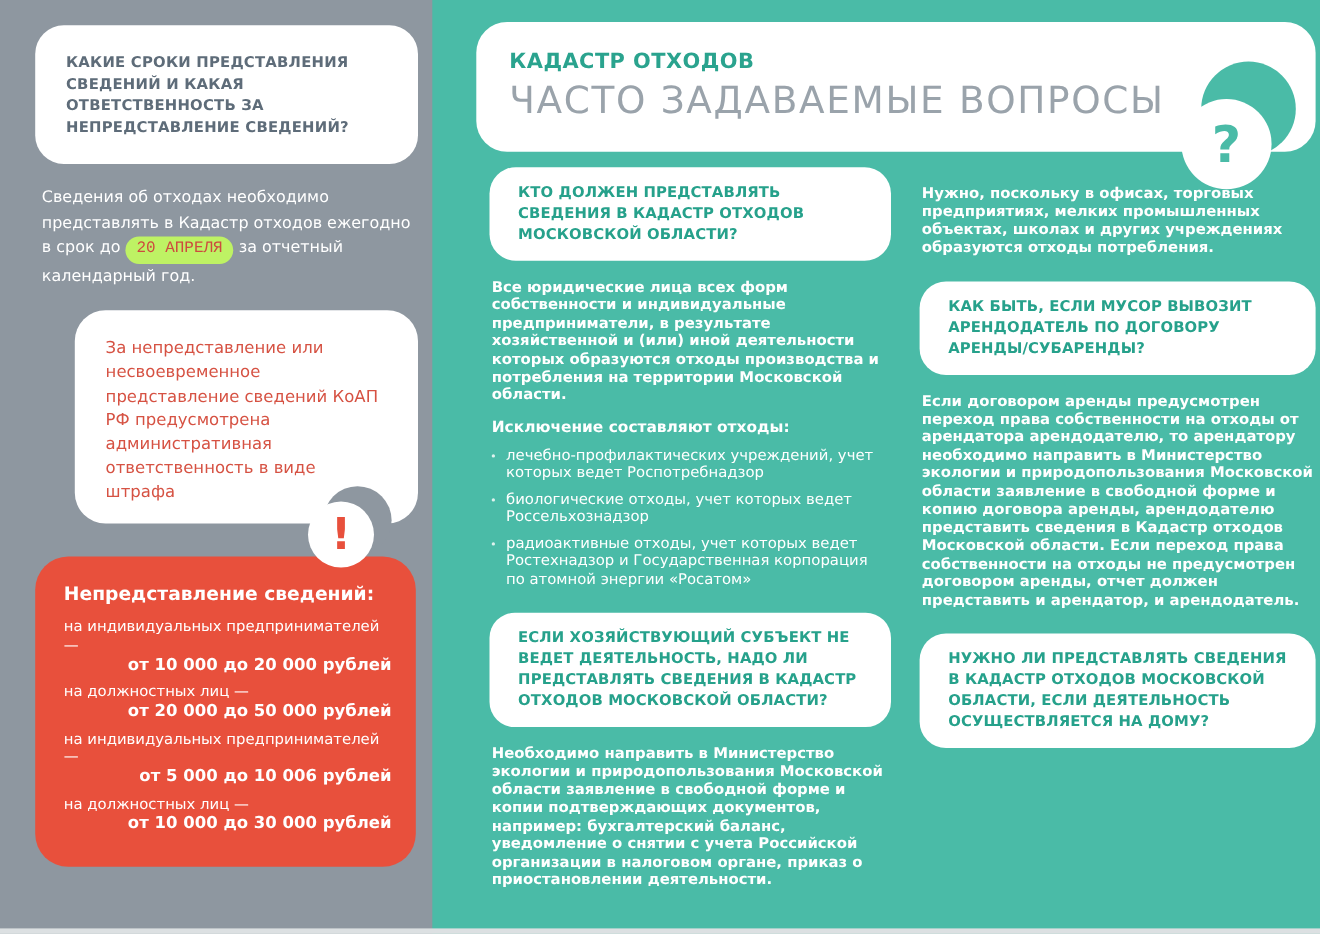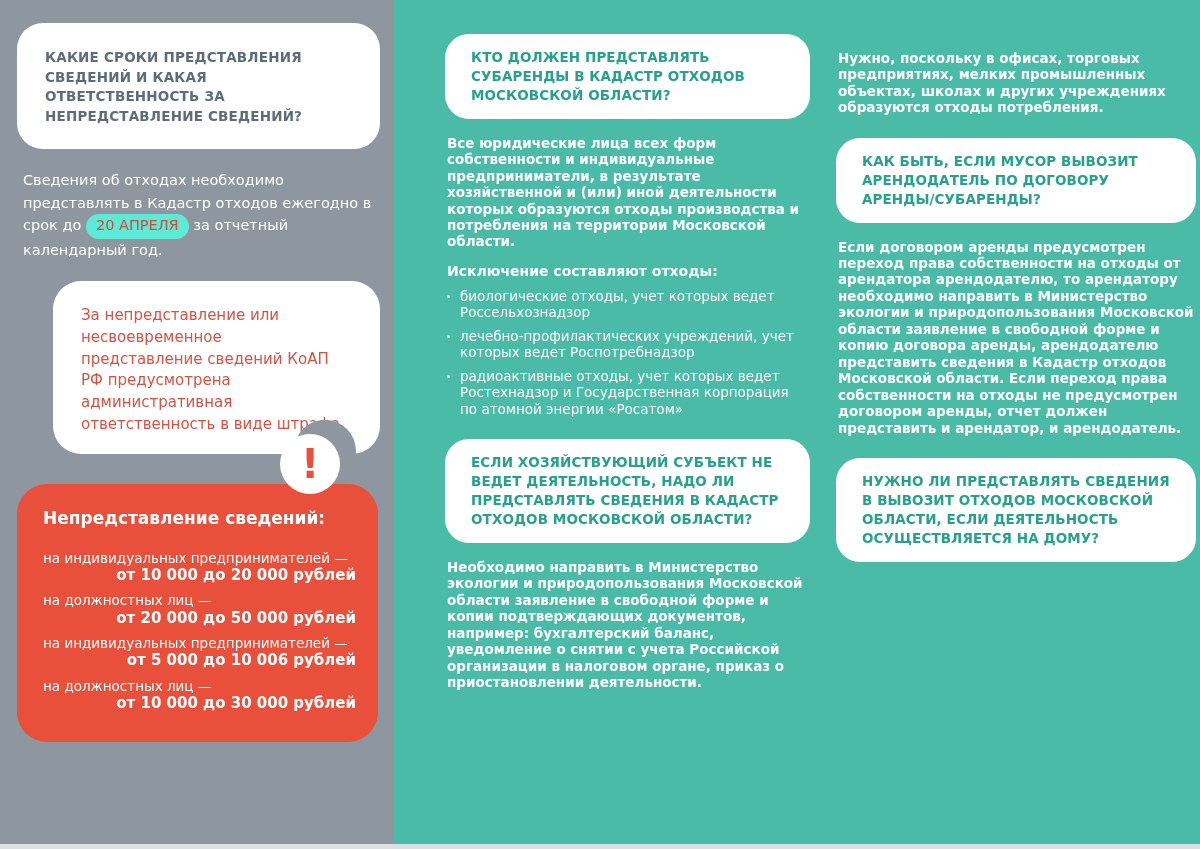--- a/index.html
+++ b/index.html
@@ -1,41 +1,41 @@
 <!DOCTYPE html>
 <html lang="ru"><head>
 <meta charset="utf-8">
 <style>
   * { margin:0; padding:0; box-sizing:border-box; }
   html,body { width:1200px; height:849px; }
   body { font-family:"DejaVu Sans","Liberation Sans",sans-serif; }
   .page { position:relative; width:1200px; height:849px; display:flex; overflow:hidden; background:#4abba7; }
 
   
-  .left-col { flex:none; width:393px; height:100%; background:#8e97a0; padding:23px 13px 0 17px; }
+  .left-col { flex:none; width:393px; height:100%; background:#8e97a0; padding:23px 13px 0 32px; }
 
   .card { background:#fff; border-radius:26px; }
 
   .deadline-card { padding:25px 16px 23px 28px; }
   .deadline-card .title { color:#5e6c79; font-weight:bold; font-size:13.5px; line-height:1.45; letter-spacing:.2px; }
 
   .intro { color:#fff; font-size:14.5px; line-height:1.55; margin:20px 2px 0 6px; }
-  .pill { display:inline-block; background:#5eead4; color:#cd4b3e; border-radius:13px; padding:0 10px 2px; font-weight:500; white-space:nowrap; }
+  .pill { display:inline-block; background:#bef264; color:#cd4b3e; border-radius:13px; padding:0 10px 2px; font-weight:500; white-space:nowrap;font-family:Liberation Mono, monospace; }
 
   .warn-card { position:relative; margin-top:20px; padding:24px 34px 18px 28px; min-height:150px; border-radius:28px;margin-left:36px; }
   .warn-card .warn-text { color:#d65243; font-size:15px; line-height:1.45; }
   .bubble { position:absolute; }
   .bubble .crescent { position:absolute; border-radius:50%; }
   .bubble .disc { position:absolute; border-radius:50%; background:#fff; display:flex; align-items:center; justify-content:center; }
   .excl-bubble { width:78px; height:96px; right:24px; bottom:-40px; }
   .excl-bubble .crescent { width:62px; height:62px; background:#8e97a0; right:0; top:22px; }
   .excl-bubble .disc { width:60px; height:60px; left:2px; bottom:0; color:#e8503c; font-size:40px; font-weight:800; }
 
   .fines-card { margin-top:30px; margin-right:2px; background:#e8503c; border-radius:30px; padding:24px 22px 22px 26px; color:#fff; }
-  .fines-heading { font-size:17px; font-weight:bold; line-height:1.18; margin-bottom:22px; }
+  .fines-heading { font-size:17px; font-weight:bold; line-height:1.18; margin-bottom:12px; }
   .fines-heading.second { margin-top:12px; margin-bottom:8px; }
   .fine-item { margin-bottom:7px; }
   .fine-label { display:block; font-size:13.5px; line-height:1.2; }
   .fine-amount { display:block; font-size:15px; font-weight:bold; line-height:1.3;text-align:right; }
 
   
   .right-col { flex:1; height:100%; padding:20px 15px 0 0; position:relative; }
 
   .header-card { position:relative; margin-left:40px; height:118px; background:#fff; border-radius:28px; padding:25px 0 0 30px; }
   .kicker { color:#2aa38e; font-weight:bold; font-size:19px; letter-spacing:.4px; }
@@ -50,21 +50,21 @@
 
   .q-card { border-radius:24px; padding:14px 20px 14px 26px; }
   .q-text { color:#26a18b; font-weight:bold; font-size:13.5px; line-height:1.4; letter-spacing:.1px; }
   .answer { color:#fff; font-size:13.5px; line-height:1.22; margin-top:16px; padding-left:2px;font-weight:bold; }
   .answer + .q-card { margin-top:22px; }
 
   .exception-heading { color:#fff; font-weight:bold; font-size:14px; margin-top:13px; padding-left:2px; }
   .bullet-list { list-style:none; margin-top:9px; padding-left:15px; }
   .bullet-list li { position:relative; color:#fff; font-size:13.5px; line-height:1.22; margin-bottom:7px; }
   .bullet-list li::before { content:""; position:absolute; left:-13px; top:7px; width:3px; height:3px; border-radius:50%; background:#dff2ee; }
-  .bullet-list + .q-card { margin-top:22px; }
+  .bullet-list + .q-card { margin-top:22px;border-radius:23px; }
 
   .bottom-strip { position:absolute; left:0; bottom:0; width:100%; height:5px; background:#dce0e2; }
 </style>
 </head>
 <body>
 
 <div class="page">
 
   <aside class="left-col">
 
@@ -106,53 +106,61 @@
       <div class="fine-item">
         <span class="fine-label">на должностных лиц —</span>
         <span class="fine-amount">от 10 000 до 30 000 рублей</span>
       </div>
 
     </div>
   </aside>
 
   <main class="right-col">
 
+    <header class="header-card">
+      <div class="kicker">КАДАСТР ОТХОДОВ</div>
+      <div class="big-title">ЧАСТО ЗАДАВАЕМЫЕ ВОПРОСЫ</div>
+      <div class="bubble q-bubble">
+        <div class="crescent"></div>
+        <div class="disc">?</div>
+      </div>
+    </header>
 
     <div class="columns">
 
       <section class="faq-col-left">
 
         <div class="card q-card">
-          <div class="q-text">КТО ДОЛЖЕН ПРЕДСТАВЛЯТЬ СУБАРЕНДЫ В КАДАСТР ОТХОДОВ МОСКОВСКОЙ ОБЛАСТИ?</div>
+          <div class="q-text">КТО ДОЛЖЕН ПРЕДСТАВЛЯТЬ СВЕДЕНИЯ В КАДАСТР ОТХОДОВ МОСКОВСКОЙ ОБЛАСТИ?</div>
         </div>
         <p class="answer">Все юридические лица всех форм собственности и индивидуальные предприниматели, в результате хозяйственной и (или) иной деятельности которых образуются отходы производства и потребления на территории Московской области.</p>
 
         <div class="exception-heading">Исключение составляют отходы:</div>
         <ul class="bullet-list">
+          <li>лечебно-профилактических учреждений, учет которых ведет Роспотребнадзор</li>
           <li>биологические отходы, учет которых ведет Россельхознадзор</li>
-          <li>лечебно-профилактических учреждений, учет которых ведет Роспотребнадзор</li>
           <li>радиоактивные отходы, учет которых ведет Ростехнадзор и Государственная корпорация по атомной энергии «Росатом»</li>
         </ul>
 
         <div class="card q-card">
           <div class="q-text">ЕСЛИ ХОЗЯЙСТВУЮЩИЙ СУБЪЕКТ НЕ ВЕДЕТ ДЕЯТЕЛЬНОСТЬ, НАДО ЛИ ПРЕДСТАВЛЯТЬ СВЕДЕНИЯ В КАДАСТР ОТХОДОВ МОСКОВСКОЙ ОБЛАСТИ?</div>
         </div>
         <p class="answer">Необходимо направить в Министерство экологии и природопользования Московской области заявление в свободной форме и копии подтверждающих документов, например: бухгалтерский баланс, уведомление о снятии с учета Российской организации в налоговом органе, приказ о приостановлении деятельности.</p>
       </section>
 
       <section class="faq-col-right">
 
         <p class="answer">Нужно, поскольку в офисах, торговых предприятиях, мелких промышленных объектах, школах и других учреждениях образуются отходы потребления.</p>
 
         <div class="card q-card">
           <div class="q-text">КАК БЫТЬ, ЕСЛИ МУСОР ВЫВОЗИТ АРЕНДОДАТЕЛЬ ПО ДОГОВОРУ АРЕНДЫ/СУБАРЕНДЫ?</div>
         </div>
         <p class="answer">Если договором аренды предусмотрен переход права собственности на отходы от арендатора арендодателю, то арендатору необходимо направить в Министерство экологии и природопользования Московской области заявление в свободной форме и копию договора аренды, арендодателю представить сведения в Кадастр отходов Московской области. Если переход права собственности на отходы не предусмотрен договором аренды, отчет должен представить и арендатор, и арендодатель.</p>
 
         <div class="card q-card">
-          <div class="q-text">НУЖНО ЛИ ПРЕДСТАВЛЯТЬ СВЕДЕНИЯ В ВЫВОЗИТ ОТХОДОВ МОСКОВСКОЙ ОБЛАСТИ, ЕСЛИ ДЕЯТЕЛЬНОСТЬ ОСУЩЕСТВЛЯЕТСЯ НА ДОМУ?</div>
+          <div class="q-text">НУЖНО ЛИ ПРЕДСТАВЛЯТЬ СВЕДЕНИЯ В КАДАСТР ОТХОДОВ МОСКОВСКОЙ ОБЛАСТИ, ЕСЛИ ДЕЯТЕЛЬНОСТЬ ОСУЩЕСТВЛЯЕТСЯ НА ДОМУ?</div>
         </div>
       </section>
     </div>
   </main>
 
   <div class="bottom-strip"></div>
 </div>
 
 </body></html>

